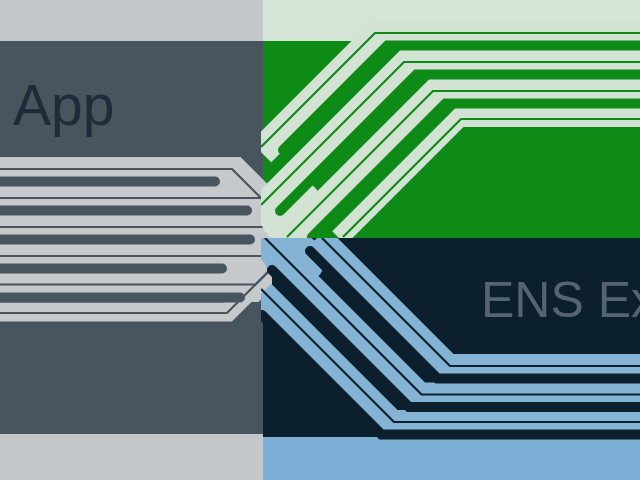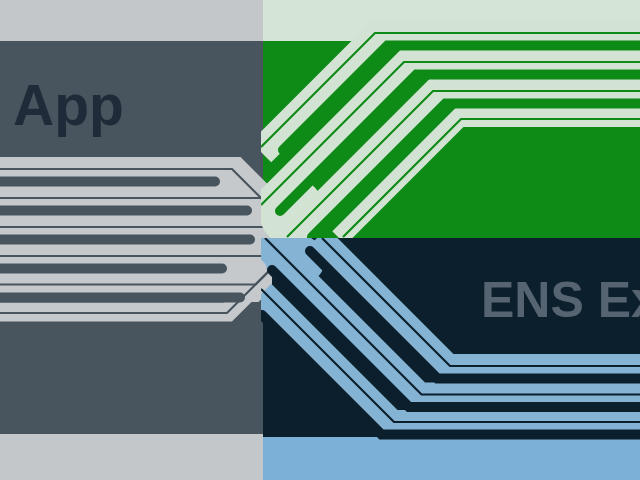--- a/index.html
+++ b/index.html
@@ -2,21 +2,21 @@
 <html><head>
 <meta charset="utf-8">
 <style>
   html,body{margin:0;padding:0;background:#222;}
   .canvas{
     position:relative;width:640px;height:480px;overflow:hidden;
     font-family:"Liberation Sans","DejaVu Sans",sans-serif;
   }
   .canvas svg{position:absolute;left:0;top:0;}
   .panel-label{
-    position:absolute;line-height:1;font-weight:bold;white-space:nowrap;
+    position:absolute;line-height:1;font-weight:normal;white-space:nowrap;
     letter-spacing:0px;
   }
   .app-label{left:13px;top:77px;font-size:57px;}
   .ens-label{left:481px;top:275px;font-size:50px;}
 </style>
 </head>
 <body>
 
 <div class="canvas">
   <svg id="diagram-svg" xmlns="http://www.w3.org/2000/svg" width="640" height="480" viewBox="0 0 640 480">

